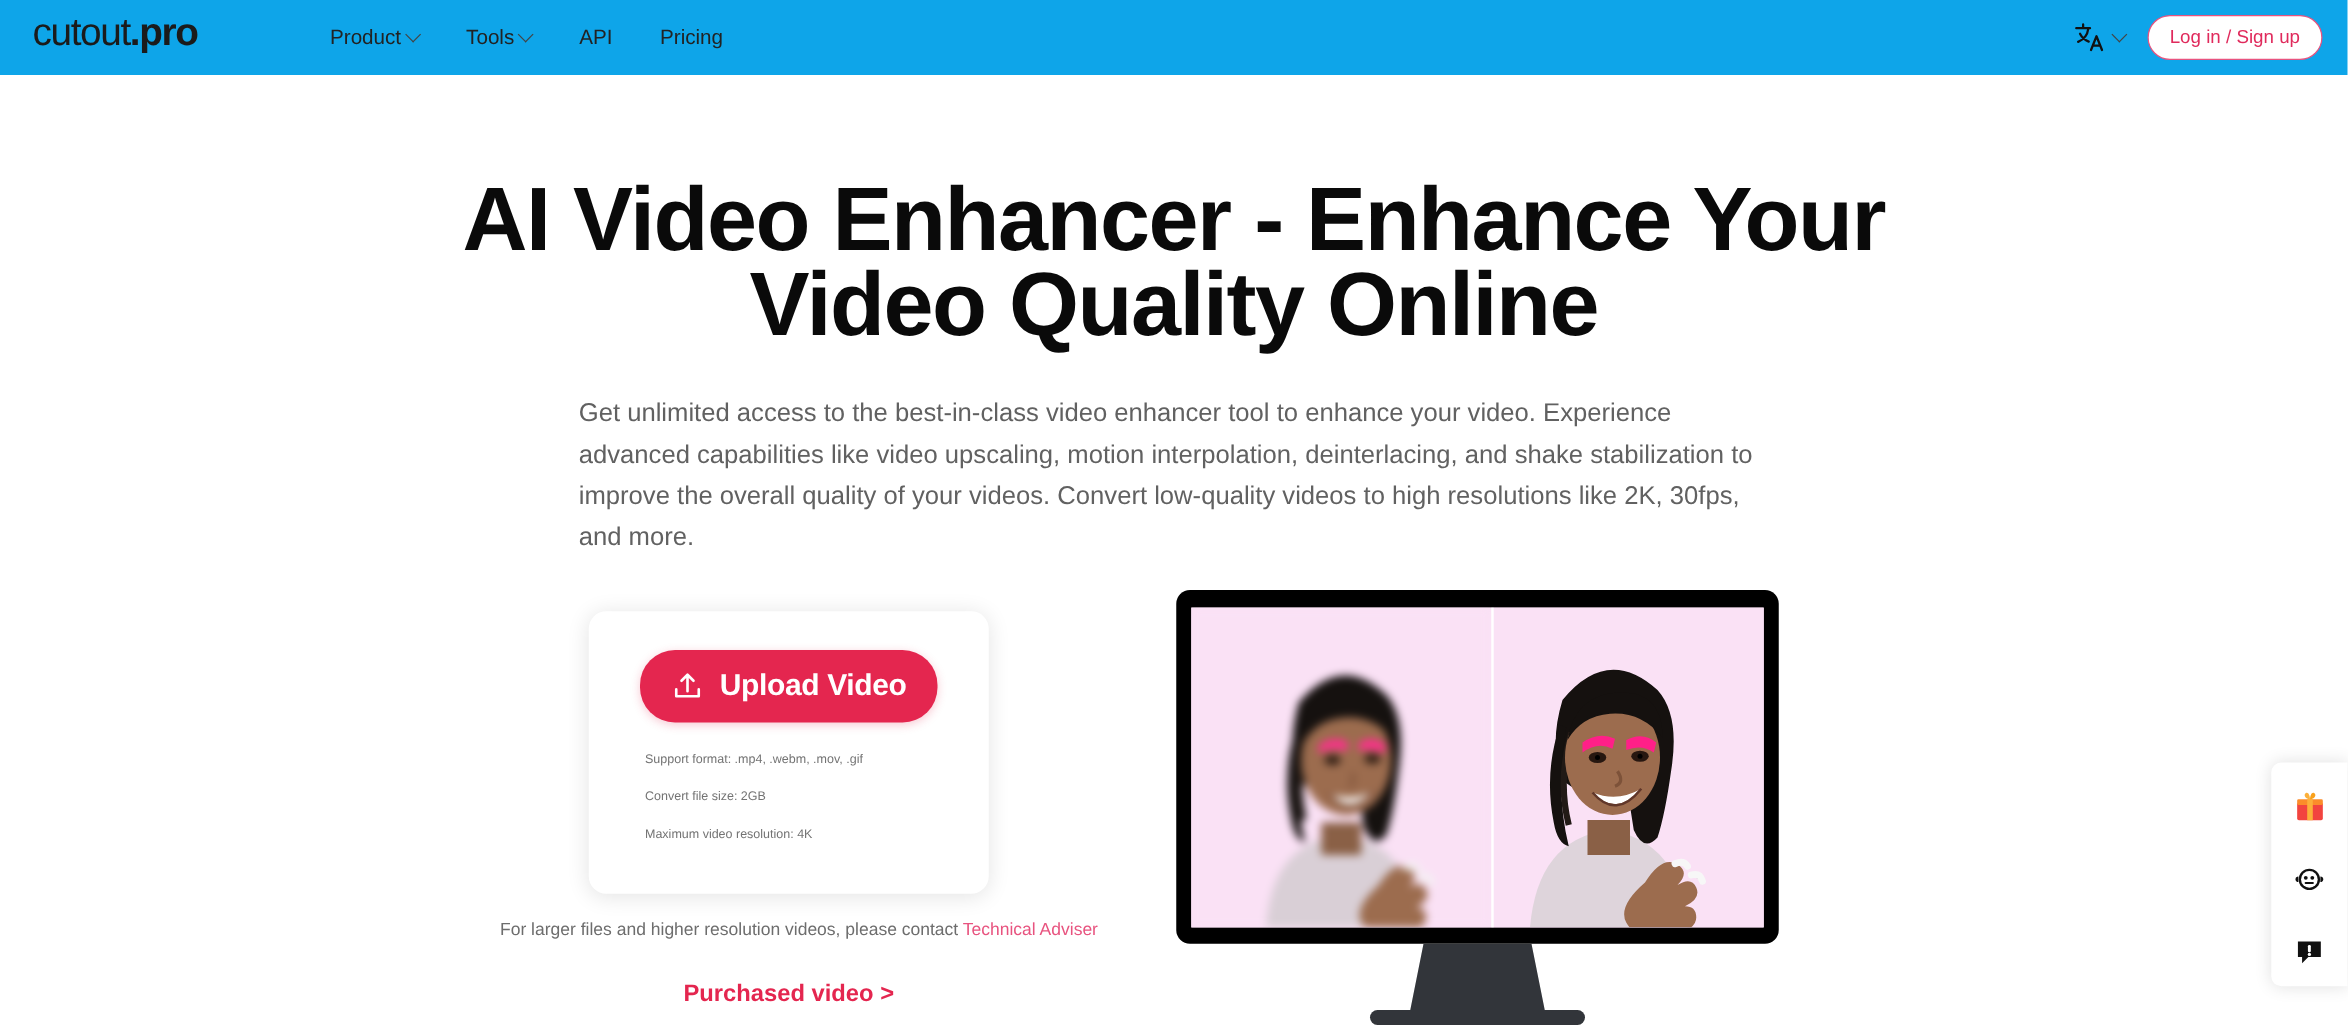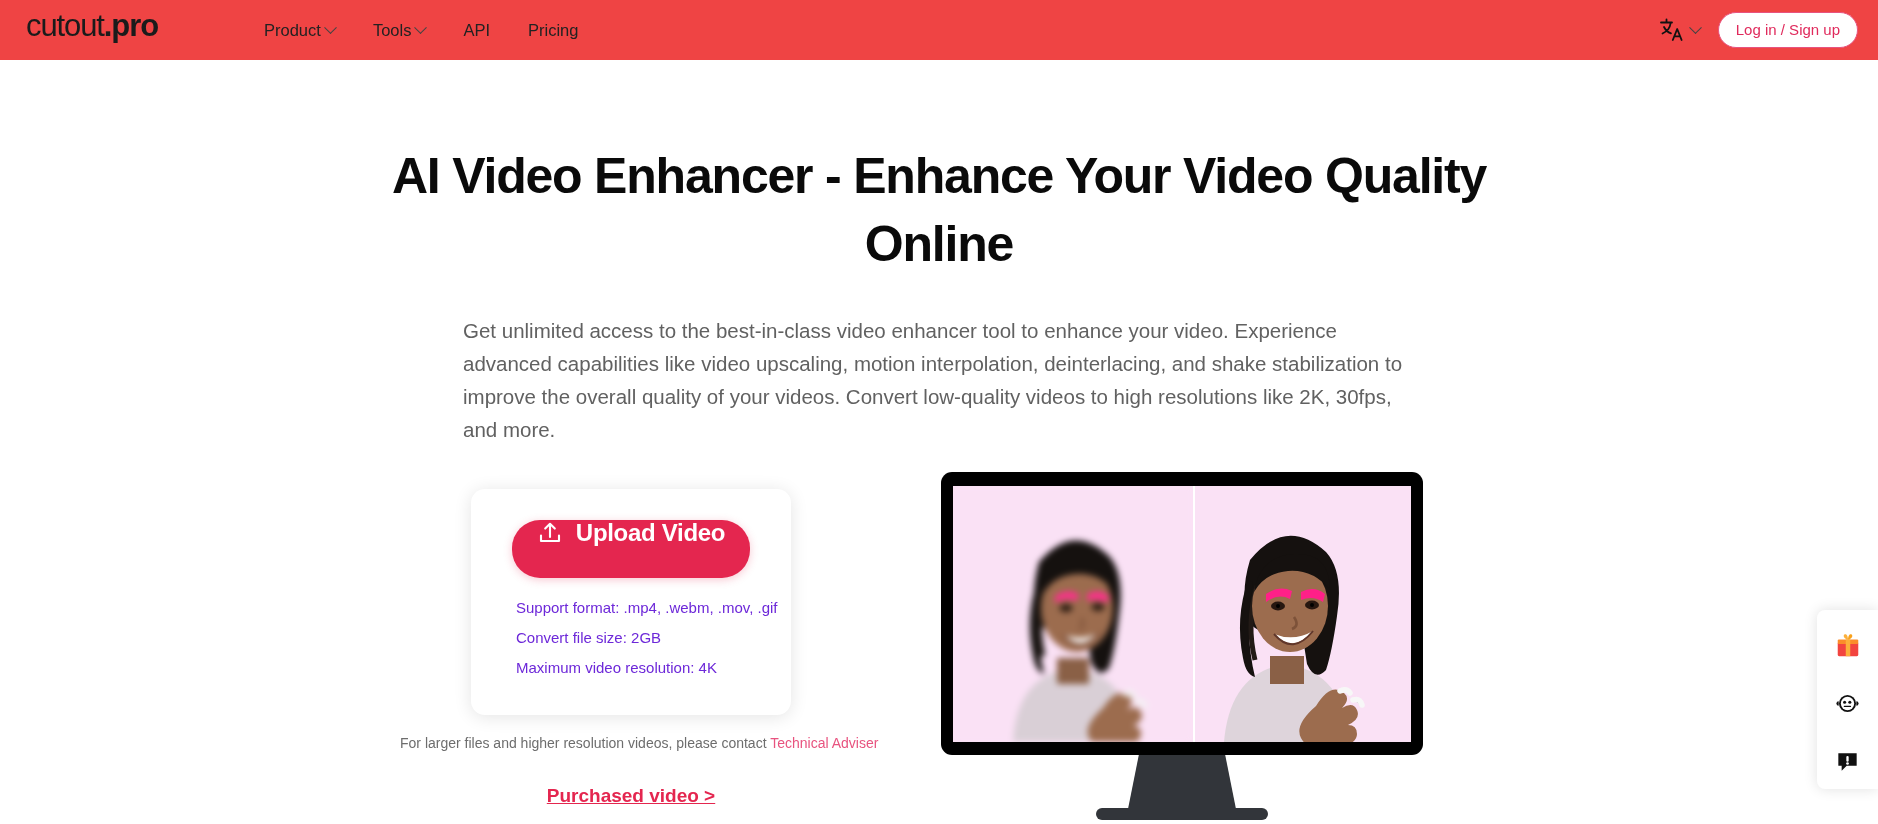--- a/index.html
+++ b/index.html
@@ -13,21 +13,21 @@
   }
 
   
   .header {
     position: absolute;
     top: 0; left: 0;
     width: 1878px;
     height: 60px;
     display: flex;
     align-items: center;
-    background: #ef4444;
+    background: #0ea5e9;
     z-index: 40;
   }
   .logo {
     position: absolute;
     left: 26px;
     top: 10px;
     font-size: 31px;
     font-weight: 400;
     letter-spacing: -1.1px;
     color: #1b1b1b;
@@ -108,21 +108,21 @@
   }
 
   
   .hero-title {
     position: absolute;
     top: 142px;
     left: 50%;
     transform: translateX(-50%);
     width: 1180px;
     text-align: center;
-    font-size: 50px;
+    font-size: 72px;
     line-height: 68px;
     font-weight: 700;
     letter-spacing: -1.2px;
     color: #0a0a0a;
     font-family: "Liberation Sans", sans-serif;
   }
   .hero-sub {
     position: absolute;
     top: 314px;
     left: 50%;
@@ -151,41 +151,41 @@
   }
   .btn-upload {
     margin-top: 31px;
     background: #e4264f;
     color: #fff;
     border: none;
     border-radius: 28px;
     height: 58px;
     padding: 0 25px;
     display: flex;
-    align-items: flex-start;
+    align-items: center;
     gap: 13px;
     cursor: pointer;
     box-shadow: 0 2px 8px rgba(228,38,79,0.25);
   }
   .btn-upload .label {
     font-size: 24px;
     font-weight: 700;
     letter-spacing: -0.3px;
     line-height: 26px;
   }
   .upload-icon { width: 26px; height: 26px; flex: none; }
 
   .card-notes {
     margin-top: 22px;
     width: 100%;
     padding-left: 45px;
   }
   .card-note {
-    font-size: 15px;
-    color: #6d28d9;
+    font-size: 10px;
+    color: #737373;
     line-height: 15px;
     margin-bottom: 15px;
     white-space: nowrap;
   }
 
   .contact-line {
     position: absolute;
     left: 400px;
     top: 735px;
     width: 462px;
@@ -200,21 +200,20 @@
     position: absolute;
     left: 400px;
     top: 785px;
     width: 462px;
     text-align: center;
     font-size: 19px;
     font-weight: 700;
     color: #e4264f;
     cursor: pointer;
     white-space: nowrap;
-    text-decoration: underline;
   }
 
   
   .monitor {
     position: absolute;
     left: 941px;
     top: 472px;
     width: 482px;
     height: 352px;
   }

